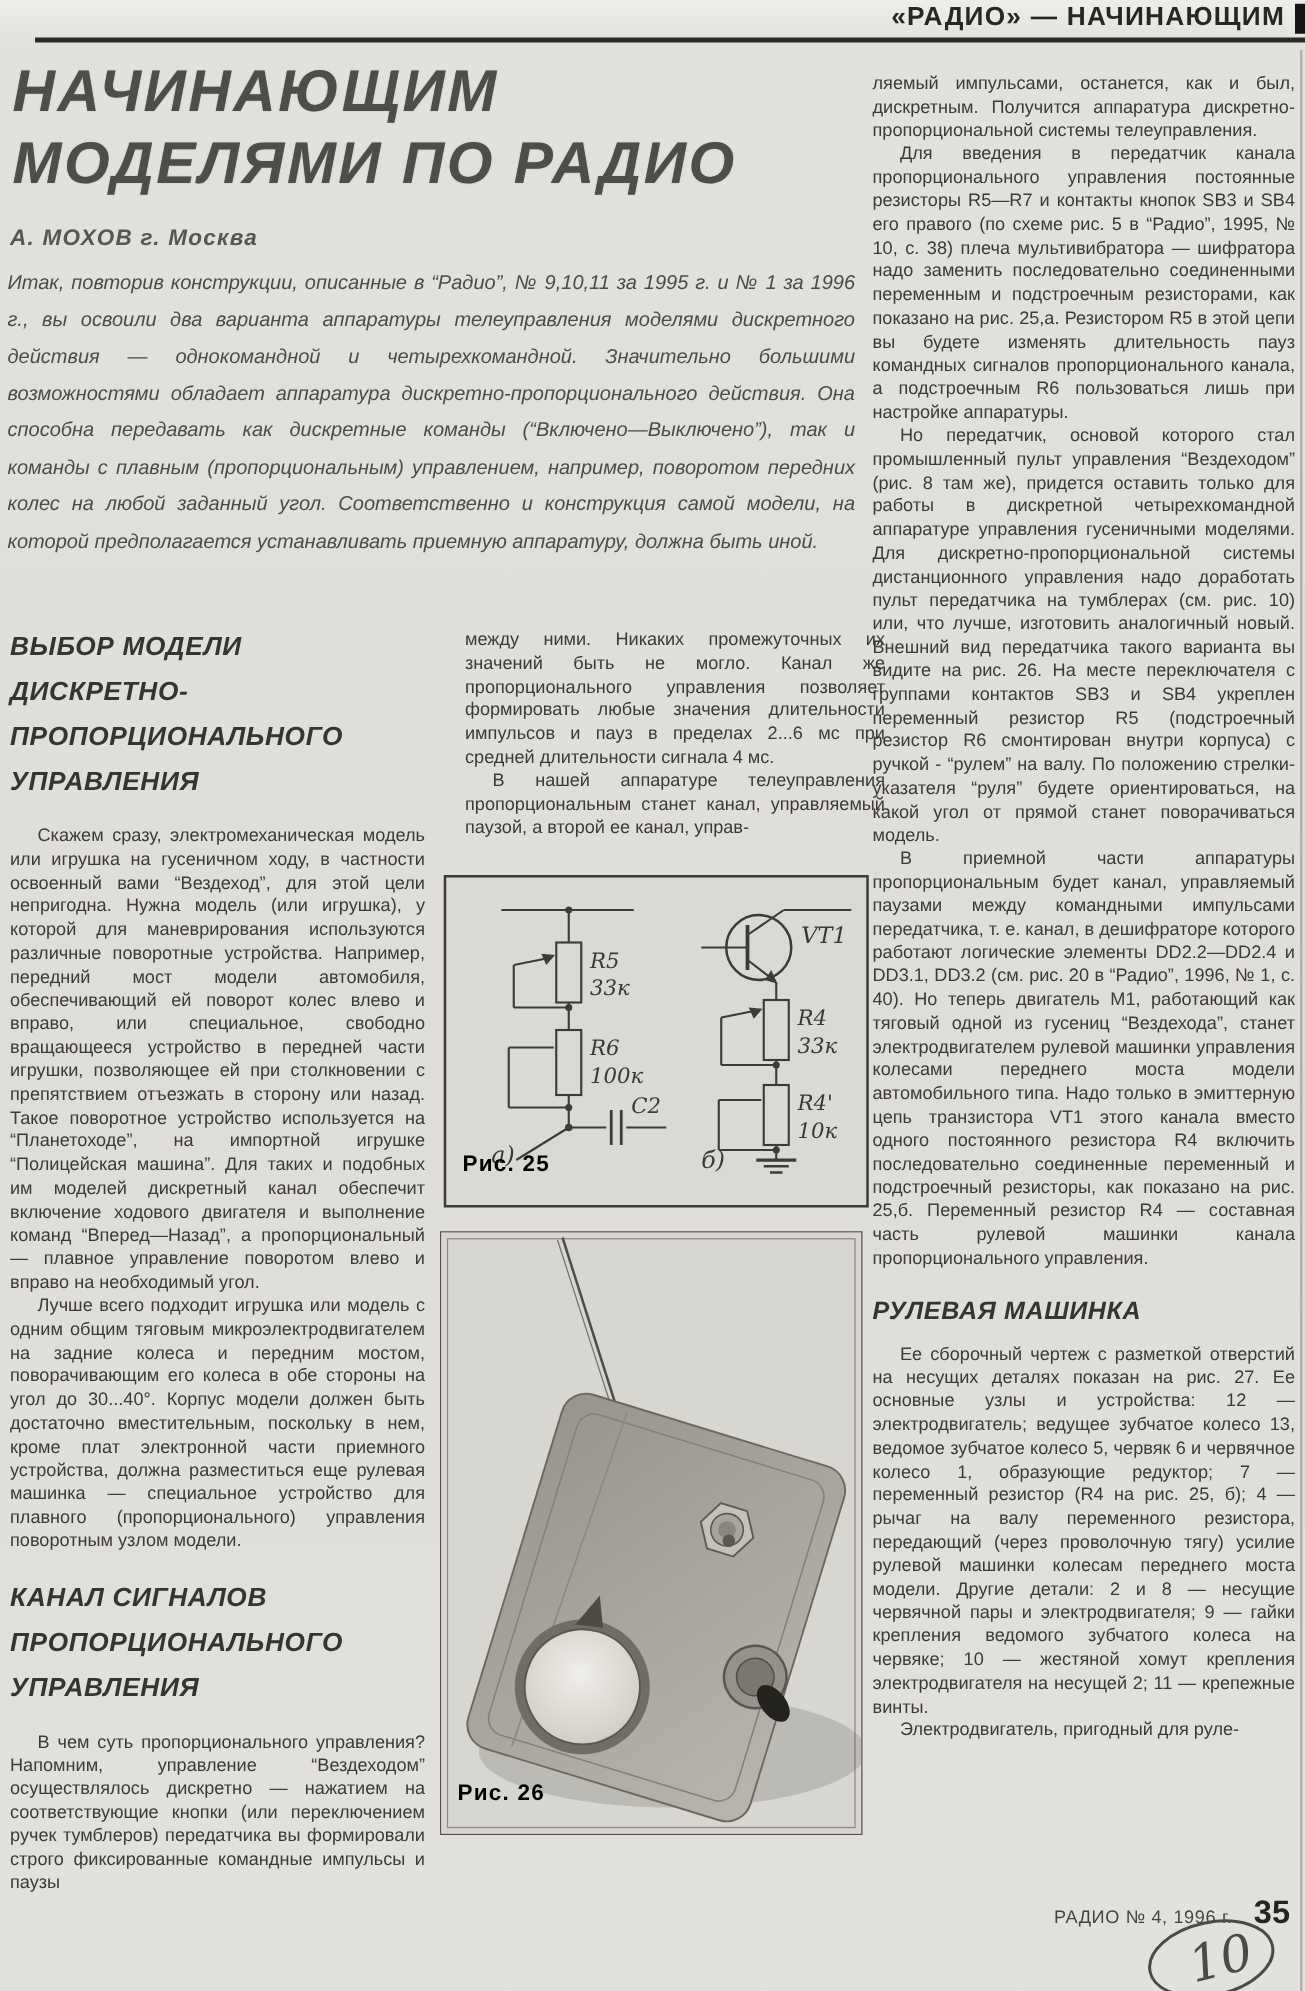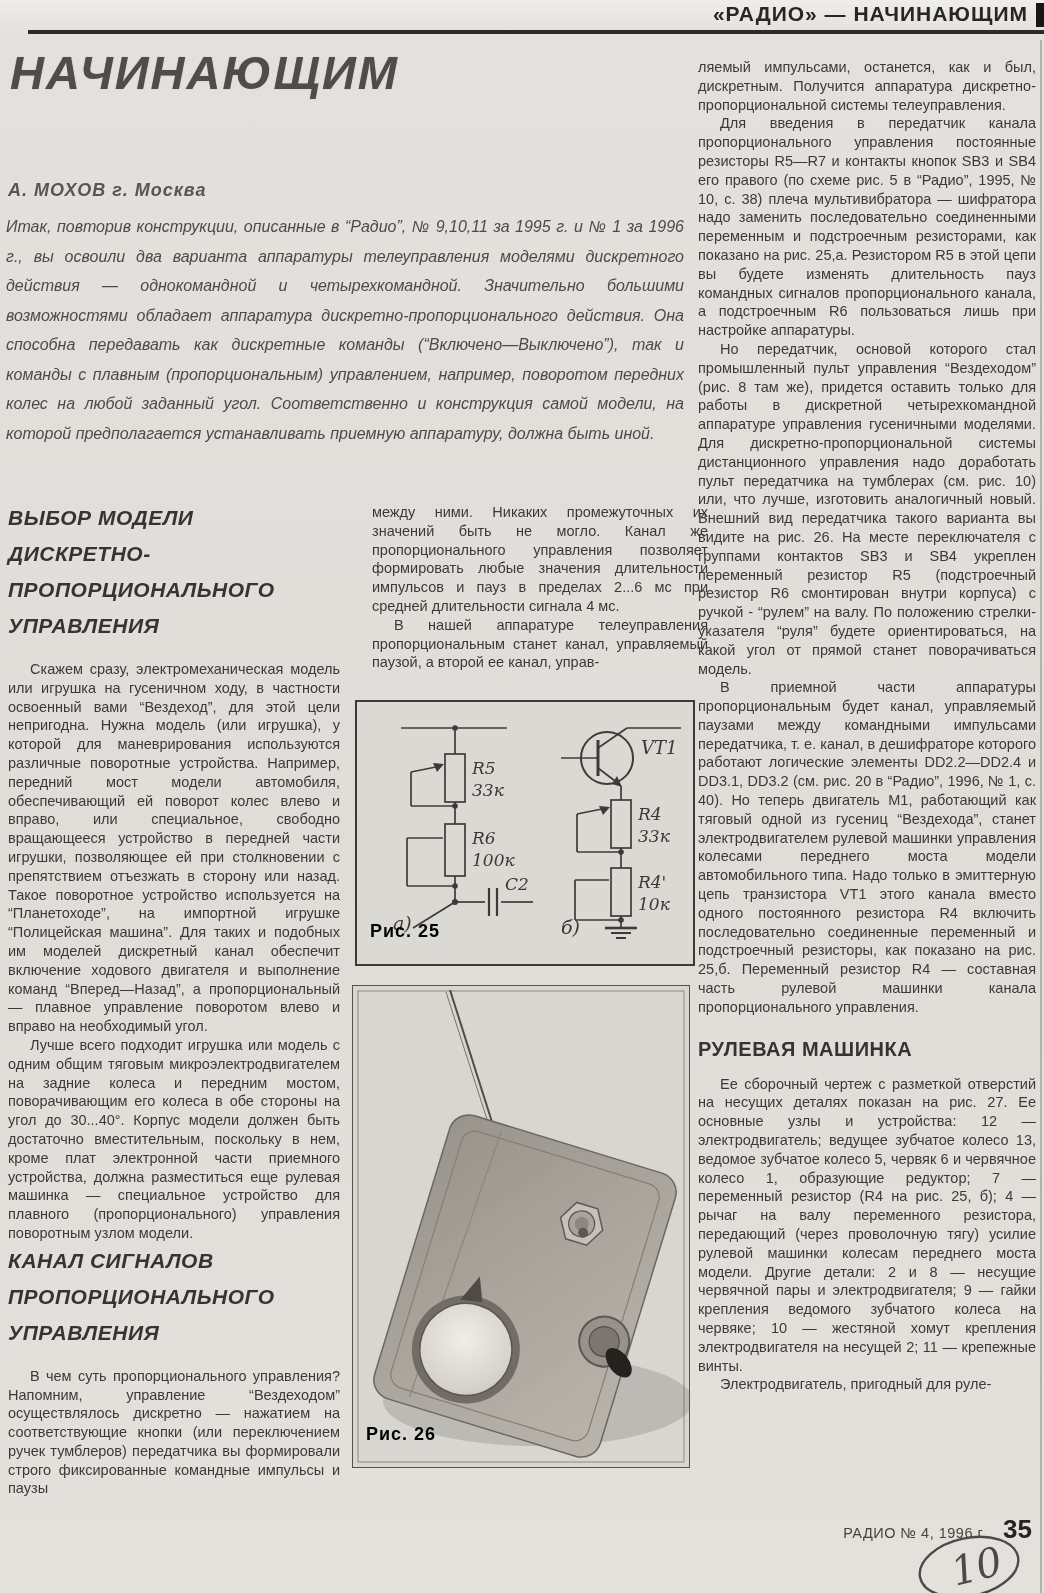--- a/index.html
+++ b/index.html
@@ -30,21 +30,21 @@
     text-align:justify;
   }
   .col{position:absolute;text-align:justify;font-size:14.5px;line-height:18.8px;color:#3b3a38;}
   .col p{margin:0;}
   .col p.ind{text-indent:22px;}
   .colhead{
     font-style:italic;font-weight:bold;font-size:21px;line-height:36px;
     color:#343434;white-space:pre-line;margin:0 0 16px 0;letter-spacing:.5px;
   }
   .colhead2{
-    font-weight:bold;font-size:20px;line-height:25px;
+    font-style:italic;font-weight:bold;font-size:20px;line-height:25px;
     color:#343434;margin:20px 0 13px 0;letter-spacing:.5px;
   }
   .figure{position:absolute;background:#dbd9d4;}
   #fig25{left:355px;top:700px;width:336px;height:262px;border:2px solid #3c3b38;}
   #fig26{left:352px;top:985px;width:336px;height:481px;border:1px solid #55524e;}
   .figcap{
     position:absolute;left:13px;bottom:22px;font-weight:bold;font-size:18px;
     color:#000000;letter-spacing:1px;
   }
   .footer{
@@ -60,34 +60,35 @@
 
 <div id="page">
 
   <div class="masthead">«РАДИО» — НАЧИНАЮЩИМ</div>
   <div class="rule"></div>
   <div class="edge-mark"></div>
   <div class="edge-line"></div>
 
   <div class="title">
     <div>НАЧИНАЮЩИМ</div>
+    <div>МОДЕЛЯМИ ПО РАДИО</div>
   </div>
 
   <div class="author">А. МОХОВ   г. Москва</div>
 
   <div class="lead">Итак, повторив конструкции, описанные в “Радио”, № 9,10,11 за 1995 г. и № 1 за 1996 г., вы освоили два варианта аппаратуры телеуправления моделями дискретного действия — однокомандной и четырехкомандной. Значительно большими возможностями обладает аппаратура дискретно-пропорционального действия. Она способна передавать как дискретные команды (“Включено—Выключено”), так и команды с плавным (пропорциональным) управлением, например, поворотом передних колес на любой заданный угол. Соответственно и конструкция самой модели, на которой предполагается устанавливать приемную аппаратуру, должна быть иной.</div>
 
   <div class="col" style="left:8px;top:500px;width:332px;">
     <div class="colhead">ВЫБОР МОДЕЛИ
 ДИСКРЕТНО-
 ПРОПОРЦИОНАЛЬНОГО
 УПРАВЛЕНИЯ</div>
     <p class="ind">Скажем сразу, электромеханическая модель или игрушка на гусеничном ходу, в частности освоенный вами “Вездеход”, для этой цели непригодна. Нужна модель (или игрушка), у которой для маневрирования используются различные поворотные устройства. Например, передний мост модели автомобиля, обеспечивающий ей поворот колес влево и вправо, или специальное, свободно вращающееся устройство в передней части игрушки, позволяющее ей при столкновении с препятствием отъезжать в сторону или назад. Такое поворотное устройство используется на “Планетоходе”, на импортной игрушке “Полицейская машина”. Для таких и подобных им моделей дискретный канал обеспечит включение ходового двигателя и выполнение команд “Вперед—Назад”, а пропорциональный — плавное управление поворотом влево и вправо на необходимый угол.</p>
     <p class="ind">Лучше всего подходит игрушка или модель с одним общим тяговым микроэлектродвигателем на задние колеса и передним мостом, поворачивающим его колеса в обе стороны на угол до 30...40°. Корпус модели должен быть достаточно вместительным, поскольку в нем, кроме плат электронной части приемного устройства, должна разместиться еще рулевая машинка — специальное устройство для плавного (пропорционального) управления поворотным узлом модели.</p>
-    <div class="colhead" style="">КАНАЛ СИГНАЛОВ
+    <div class="colhead" style="margin-top:18px;">КАНАЛ СИГНАЛОВ
 ПРОПОРЦИОНАЛЬНОГО
 УПРАВЛЕНИЯ</div>
     <p class="ind">В чем суть пропорционального управления? Напомним, управление “Вездеходом” осуществлялось дискретно — нажатием на соответствующие кнопки (или переключением ручек тумблеров) передатчика вы формировали строго фиксированные командные импульсы и паузы</p>
   </div>
 
   <div class="col" style="left:372px;top:503px;width:336px;">
     <p>между ними. Никаких промежуточных их значений быть не могло. Канал же пропорционального управления позволяет формировать любые значения длительности импульсов и пауз в пределах 2...6 мс при средней длительности сигнала 4 мс.</p>
     <p class="ind">В нашей аппаратуре телеуправления пропорциональным станет канал, управляемый паузой, а второй ее канал, управ-</p>
   </div>
 

